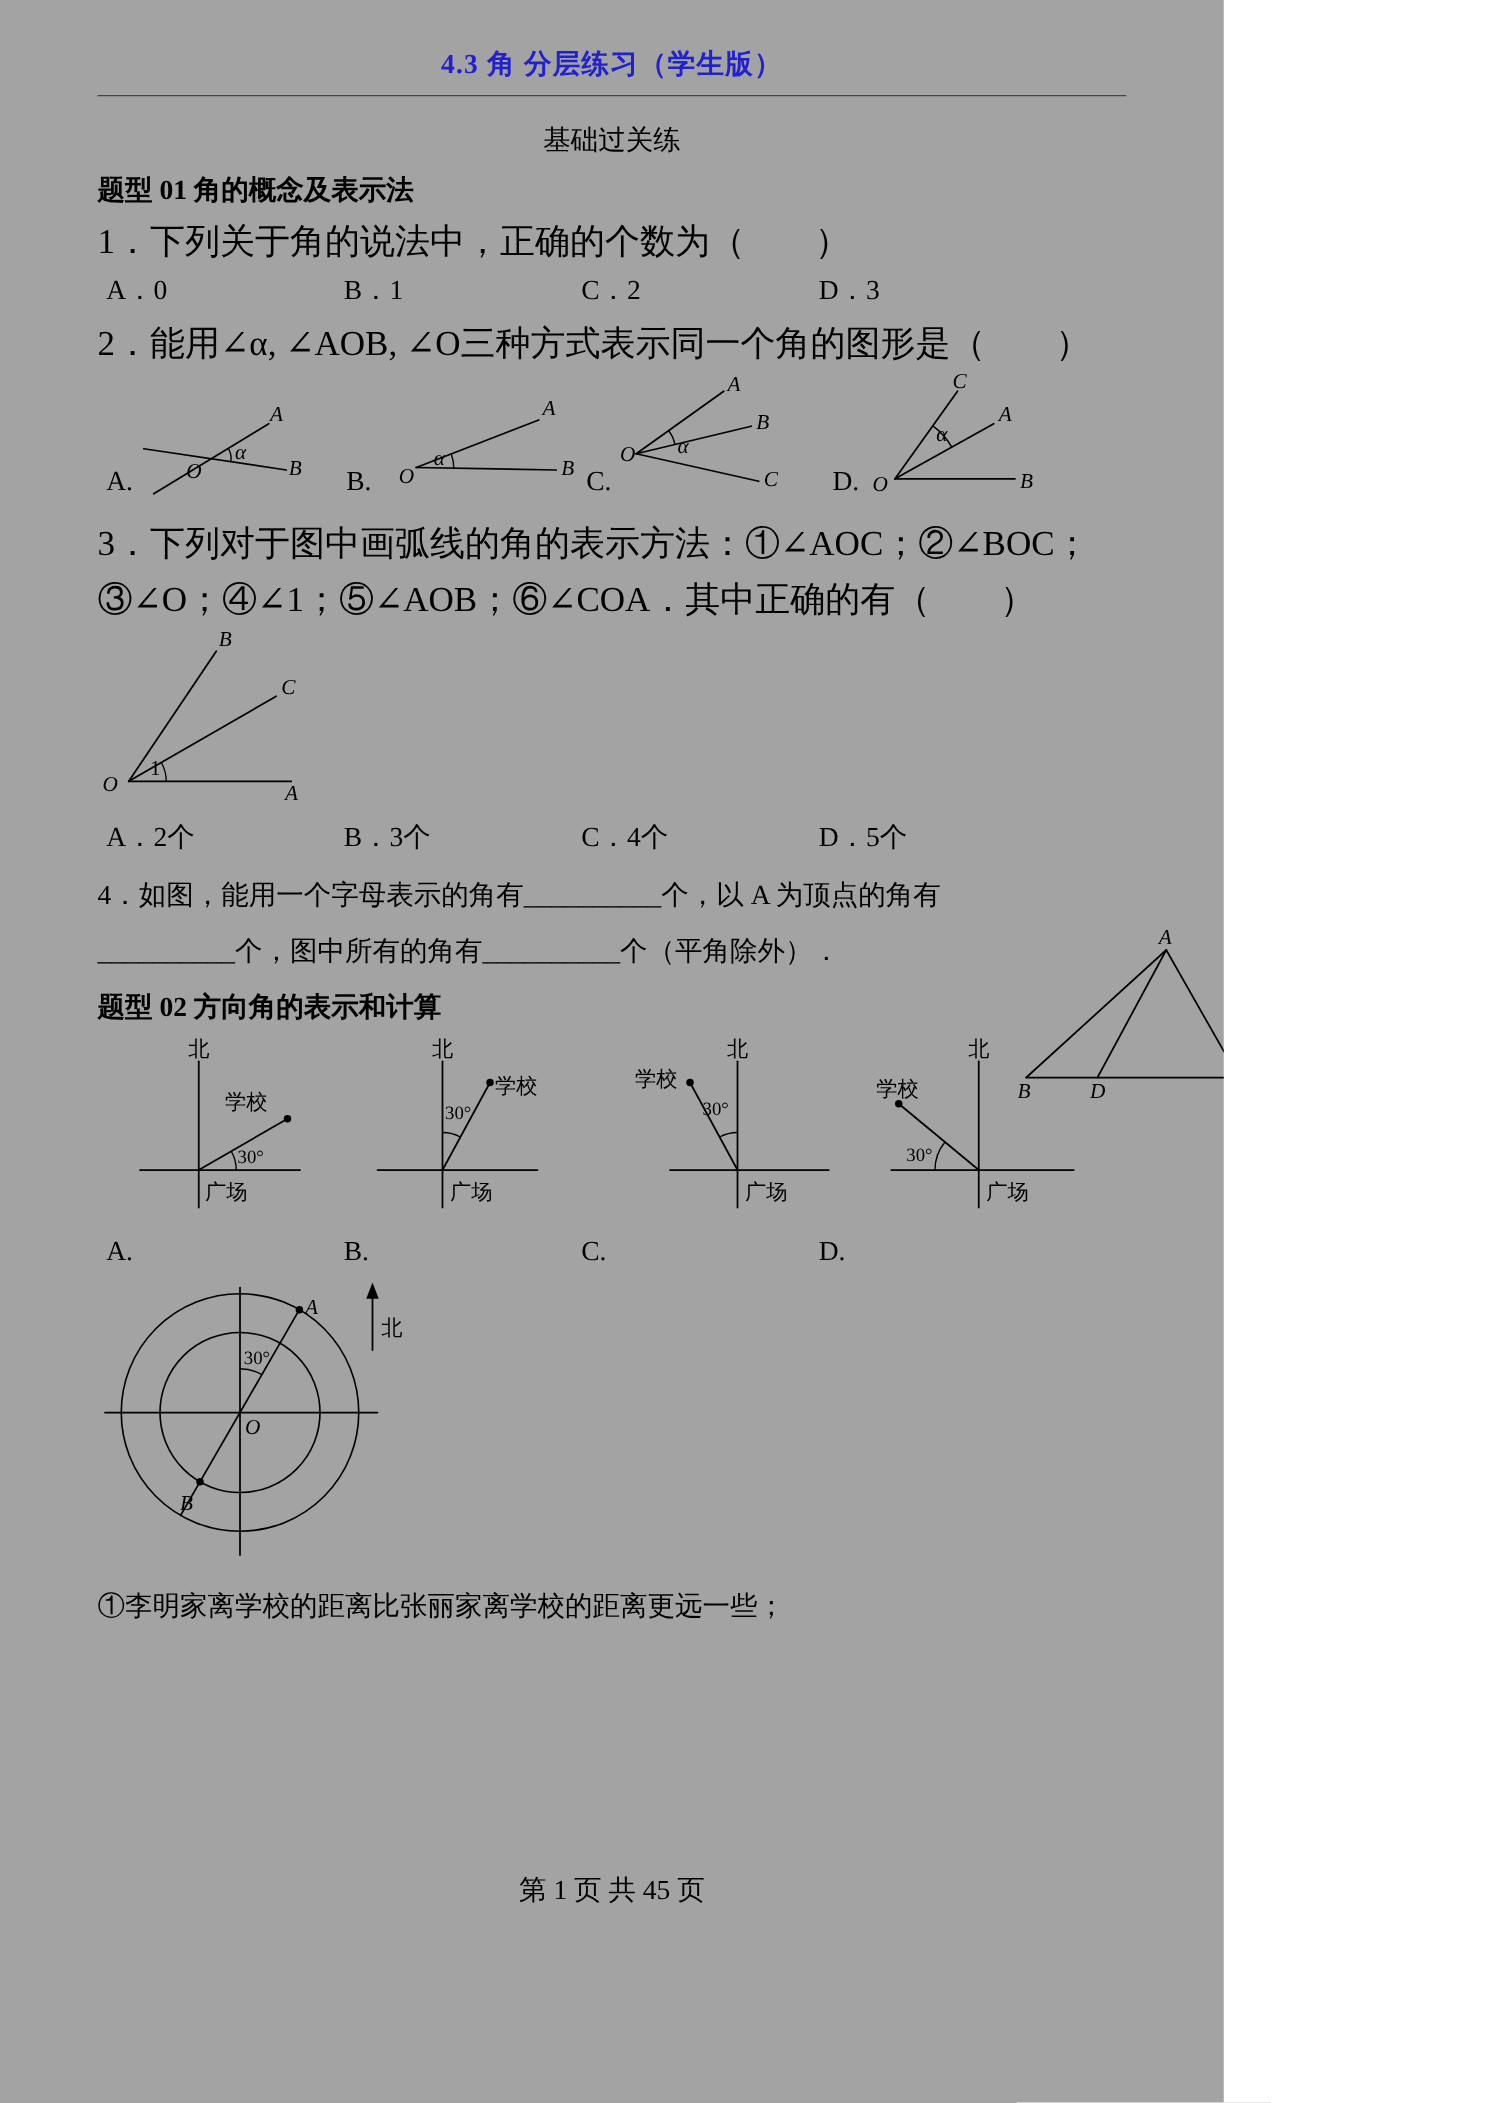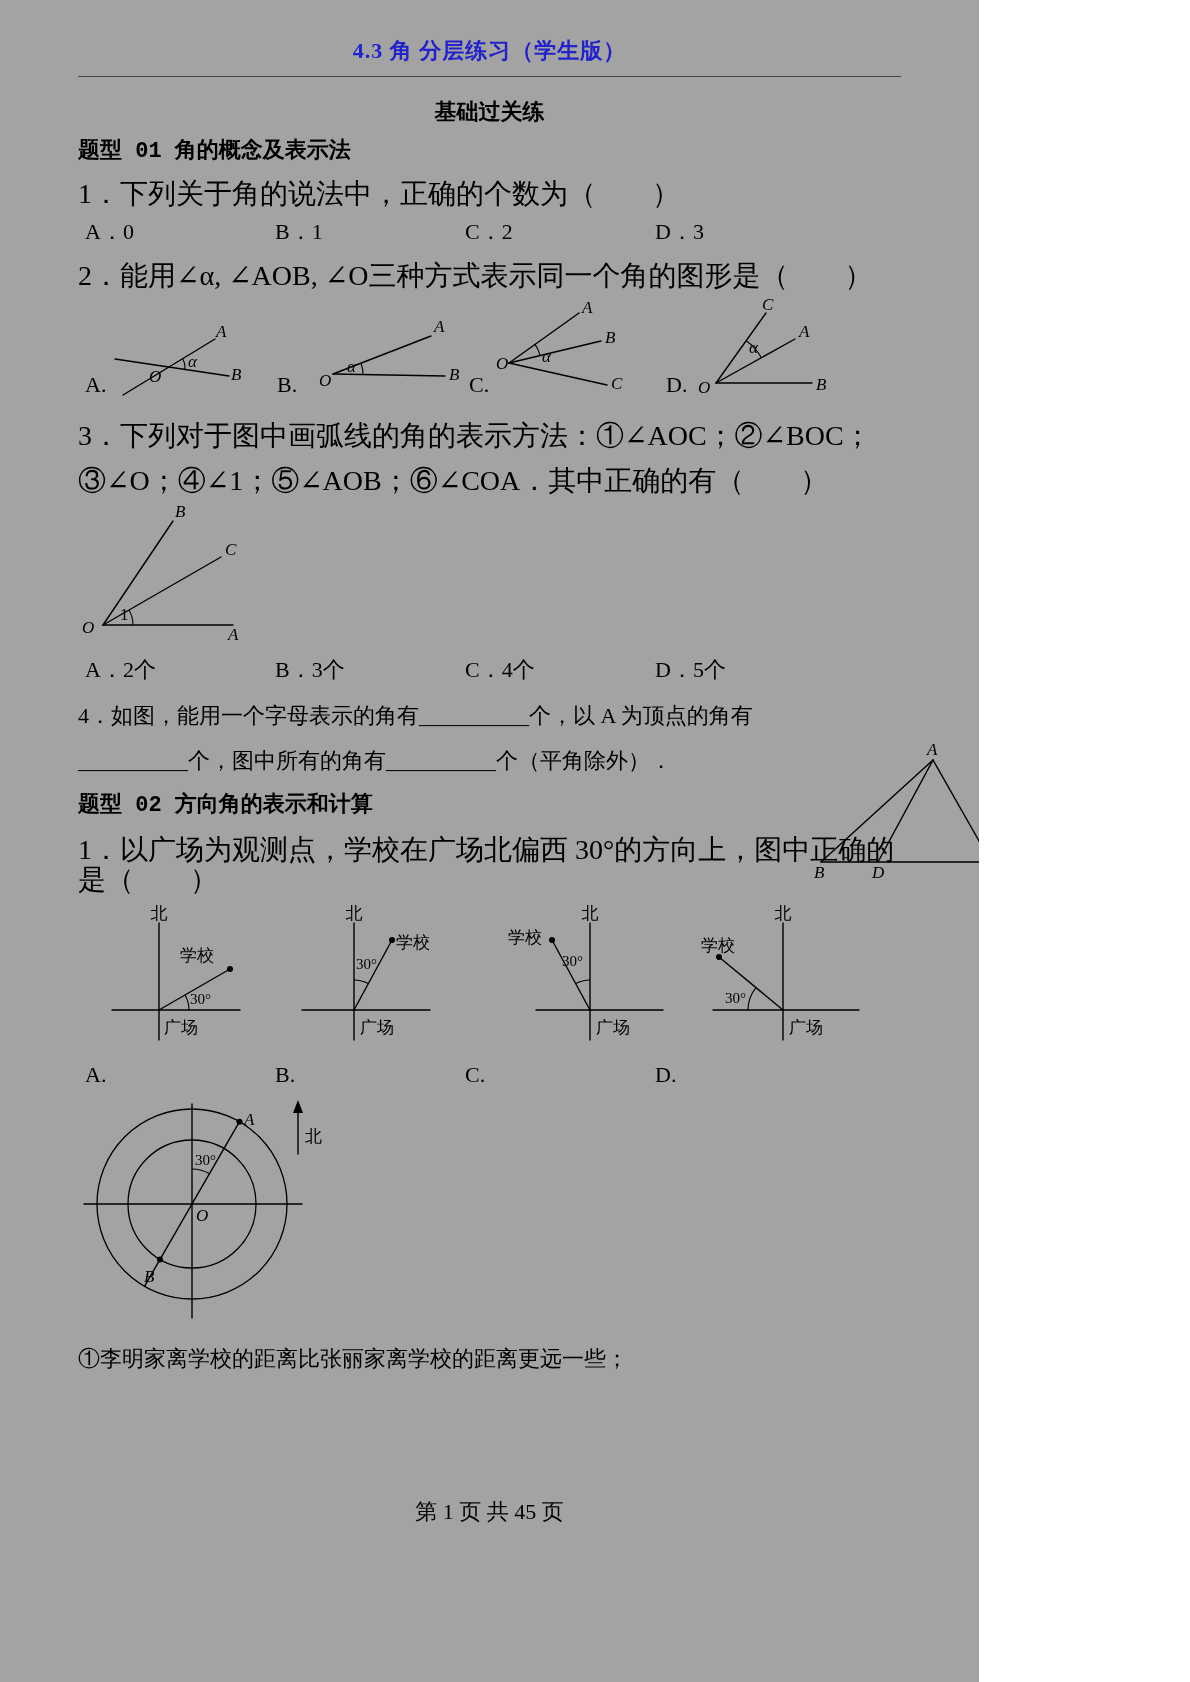--- a/index.html
+++ b/index.html
@@ -2,22 +2,22 @@
 <html><head>
 <meta charset="utf-8">
 <style>
   * { margin:0; padding:0; box-sizing:border-box; }
   html,body { background:#fff; }
   body { width:1190px; font-family:"Liberation Serif","DejaVu Serif",serif; color:#000; }
   .page { position:relative; width:979px; height:1682px; background:#a3a3a3; padding:36px 78px 0 78px; overflow:hidden; }
 
   .doc-title { font-size:22px; font-weight:700; text-align:center; letter-spacing:1px; }
   .title-rule { border:0; border-top:1.5px solid #444; margin-top:10px; }
-  .section-heading { font-size:22px; font-weight:700; text-align:center; margin-top:20px; line-height:30px; }
-  .topic-heading { font-size:22px; font-weight:700; margin-top:10px; line-height:30px;font-family:Liberation Mono, monospace; }
+  .section-heading { font-size:22px; font-weight:400; text-align:center; margin-top:20px; line-height:30px; }
+  .topic-heading { font-size:22px; font-weight:700; margin-top:10px; line-height:30px; }
 
   .stem { font-size:28px; line-height:30px; margin-top:12px; }
   .stem.mt14 { margin-top:14px; }
   .body-text { font-size:22px; line-height:45px; margin-top:6px; }
   .options-row { display:flex; margin-top:8px; padding-left:7px; font-size:22px; line-height:30px; }
   .options-row .option { width:190px; flex:0 0 auto; }
   .options-row.compass-opts { margin-top:12px; }
 
   .figure-row { display:flex; align-items:flex-end; margin-top:10px; padding-left:7px; }
   .fig-cell { display:flex; align-items:flex-end; flex:0 0 auto; }
@@ -172,21 +172,20 @@
       <line class="ln" x1="15" y1="120" x2="185" y2="120"></line>
     </g>
     <text class="lt" x="121" y="13">A</text>
     <text class="lt" x="8" y="136">B</text>
     <text class="lt" x="66" y="136">D</text>
     <text class="lt" x="179" y="136">C</text>
   </svg>
 
   <div class="topic-heading" style="margin-top:8px;">题型 02 方向角的表示和计算</div>
 
-  <p class="stem mt14">1．以广场为观测点，学校在广场北偏西 30°的方向上，图中正确的是（　　）</p>
 
   <div class="compass-row">
     <svg class="gapA" width="170" height="145" viewBox="0 0 170 145">
       <g>
         <line class="ln" x1="79" y1="20" x2="79" y2="137"></line>
         <line class="ln" x1="32" y1="107" x2="160" y2="107"></line>
         <line class="ln" x1="79" y1="107" x2="150" y2="66"></line>
         <circle class="dot" cx="150" cy="66" r="3"></circle>
         <path class="arc" d="M 109 107 A 30 30 0 0 0 105 92"></path>
       </g>

